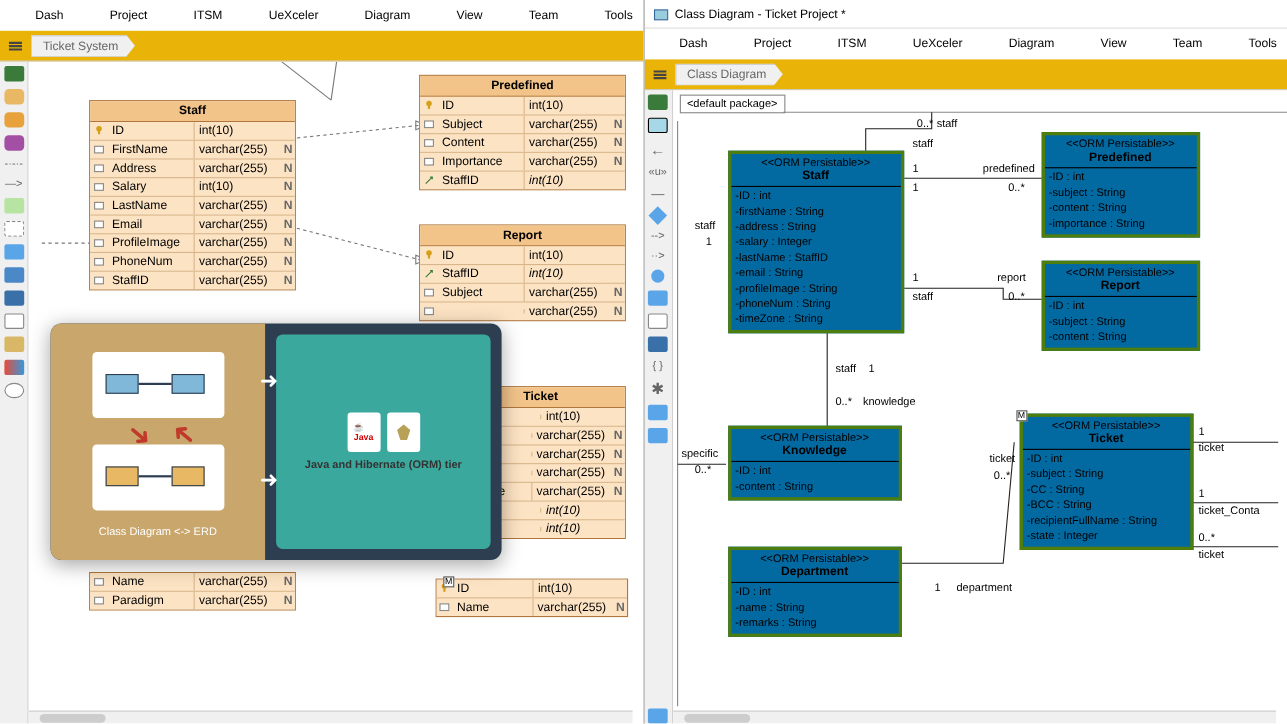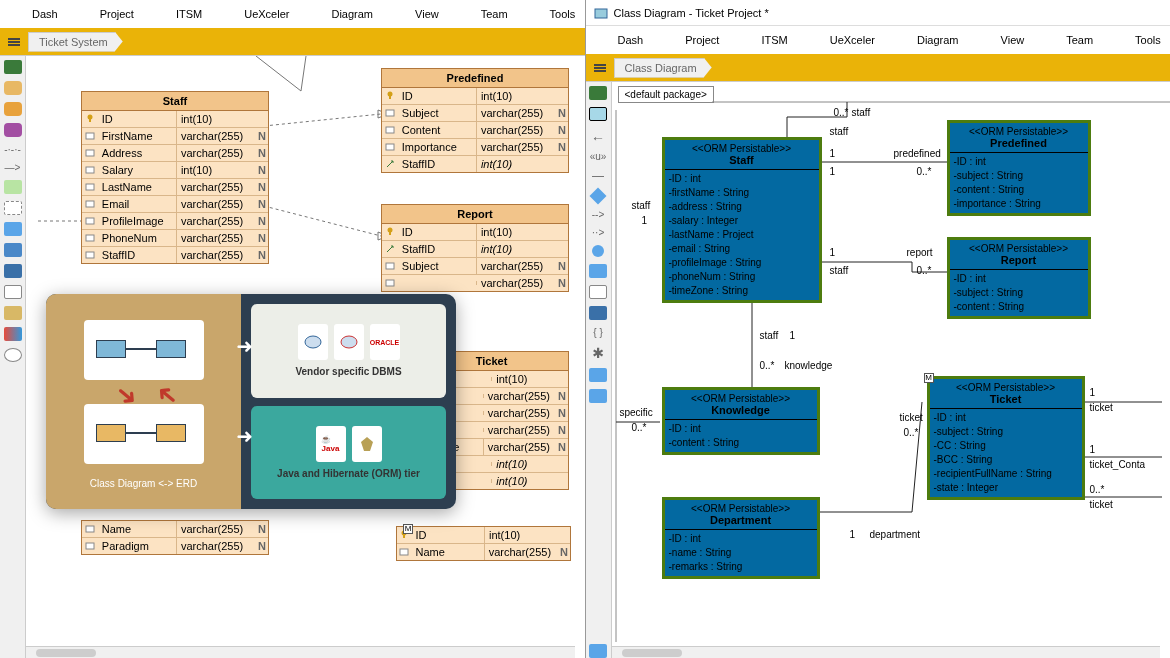--- a/index.html
+++ b/index.html
@@ -459,38 +459,20 @@
             <div class="promo-cd" style="margin-top:18px">
               <div class="promo-cd-box" style="left:12px;top:20px;background:#e8b864"></div>
               <div class="promo-cd-box" style="left:72px;top:20px;background:#e8b864"></div>
               <div style="position:absolute;left:42px;top:28px;width:30px;height:2px;background:#2d3e50"></div>
             </div>
             <div class="promo-caption">Class Diagram &lt;-&gt; ERD</div>
             <div style="position:absolute;right:-12px;top:40px;color:#fff;font-size:20px">➜</div>
             <div style="position:absolute;right:-12px;top:130px;color:#fff;font-size:20px">➜</div>
           </div>
           <div class="promo-right">
-            <div class="promo-box promo-box-top">
-              <div class="promo-row">
-                <div class="promo-mini">
-                    <svg width="20" height="20">
-                      <ellipse cx="10" cy="10" rx="8" ry="6" fill="#cde" stroke="#369"></ellipse>
-                    </svg>
-                  </div>
-                <div class="promo-mini">
-                    <svg width="20" height="20">
-                      <ellipse cx="10" cy="10" rx="8" ry="6" fill="#cde" stroke="#c33"></ellipse>
-                    </svg>
-                  </div>
-                <div class="promo-mini">
-                    <span style="color:#c00;font-size:7px;font-weight:bold">ORACLE</span>
-                  </div>
-              </div>
-              <div class="promo-label promo-label-dark">Vendor specific DBMS</div>
-            </div>
             <div class="promo-box promo-box-bot">
               <div class="promo-row">
                 <div class="promo-mini">
                     <span style="color:#c00;font-size:8px;font-weight:bold">☕<br>Java</span>
                   </div>
                 <div class="promo-mini">
                     <svg width="18" height="18">
                       <path fill="#b8a056" d="M9 2l6 5-3 9H6l-3-9z"></path>
                     </svg>
                   </div>
@@ -610,21 +592,21 @@
         <div class="uml" style="left:50px;top:55px;width:160px">
           <div class="uml-head">
               <div class="uml-stereo">&lt;&lt;ORM Persistable&gt;&gt;</div>
               <div class="uml-name">Staff</div>
             </div>
           <div class="uml-body">
               <div class="uml-attr">-ID : int</div>
               <div class="uml-attr">-firstName : String</div>
               <div class="uml-attr">-address : String</div>
               <div class="uml-attr">-salary : Integer</div>
-              <div class="uml-attr">-lastName : Project</div>
+              <div class="uml-attr">-lastName : StaffID</div>
               <div class="uml-attr">-email : String</div>
               <div class="uml-attr">-profileImage : String</div>
               <div class="uml-attr">-phoneNum : String</div>
               <div class="uml-attr">-timeZone : String</div>
             </div>
         </div>
 
         <div class="uml" style="left:335px;top:38px;width:144px">
           <div class="uml-head">
               <div class="uml-stereo">&lt;&lt;ORM Persistable&gt;&gt;</div>

